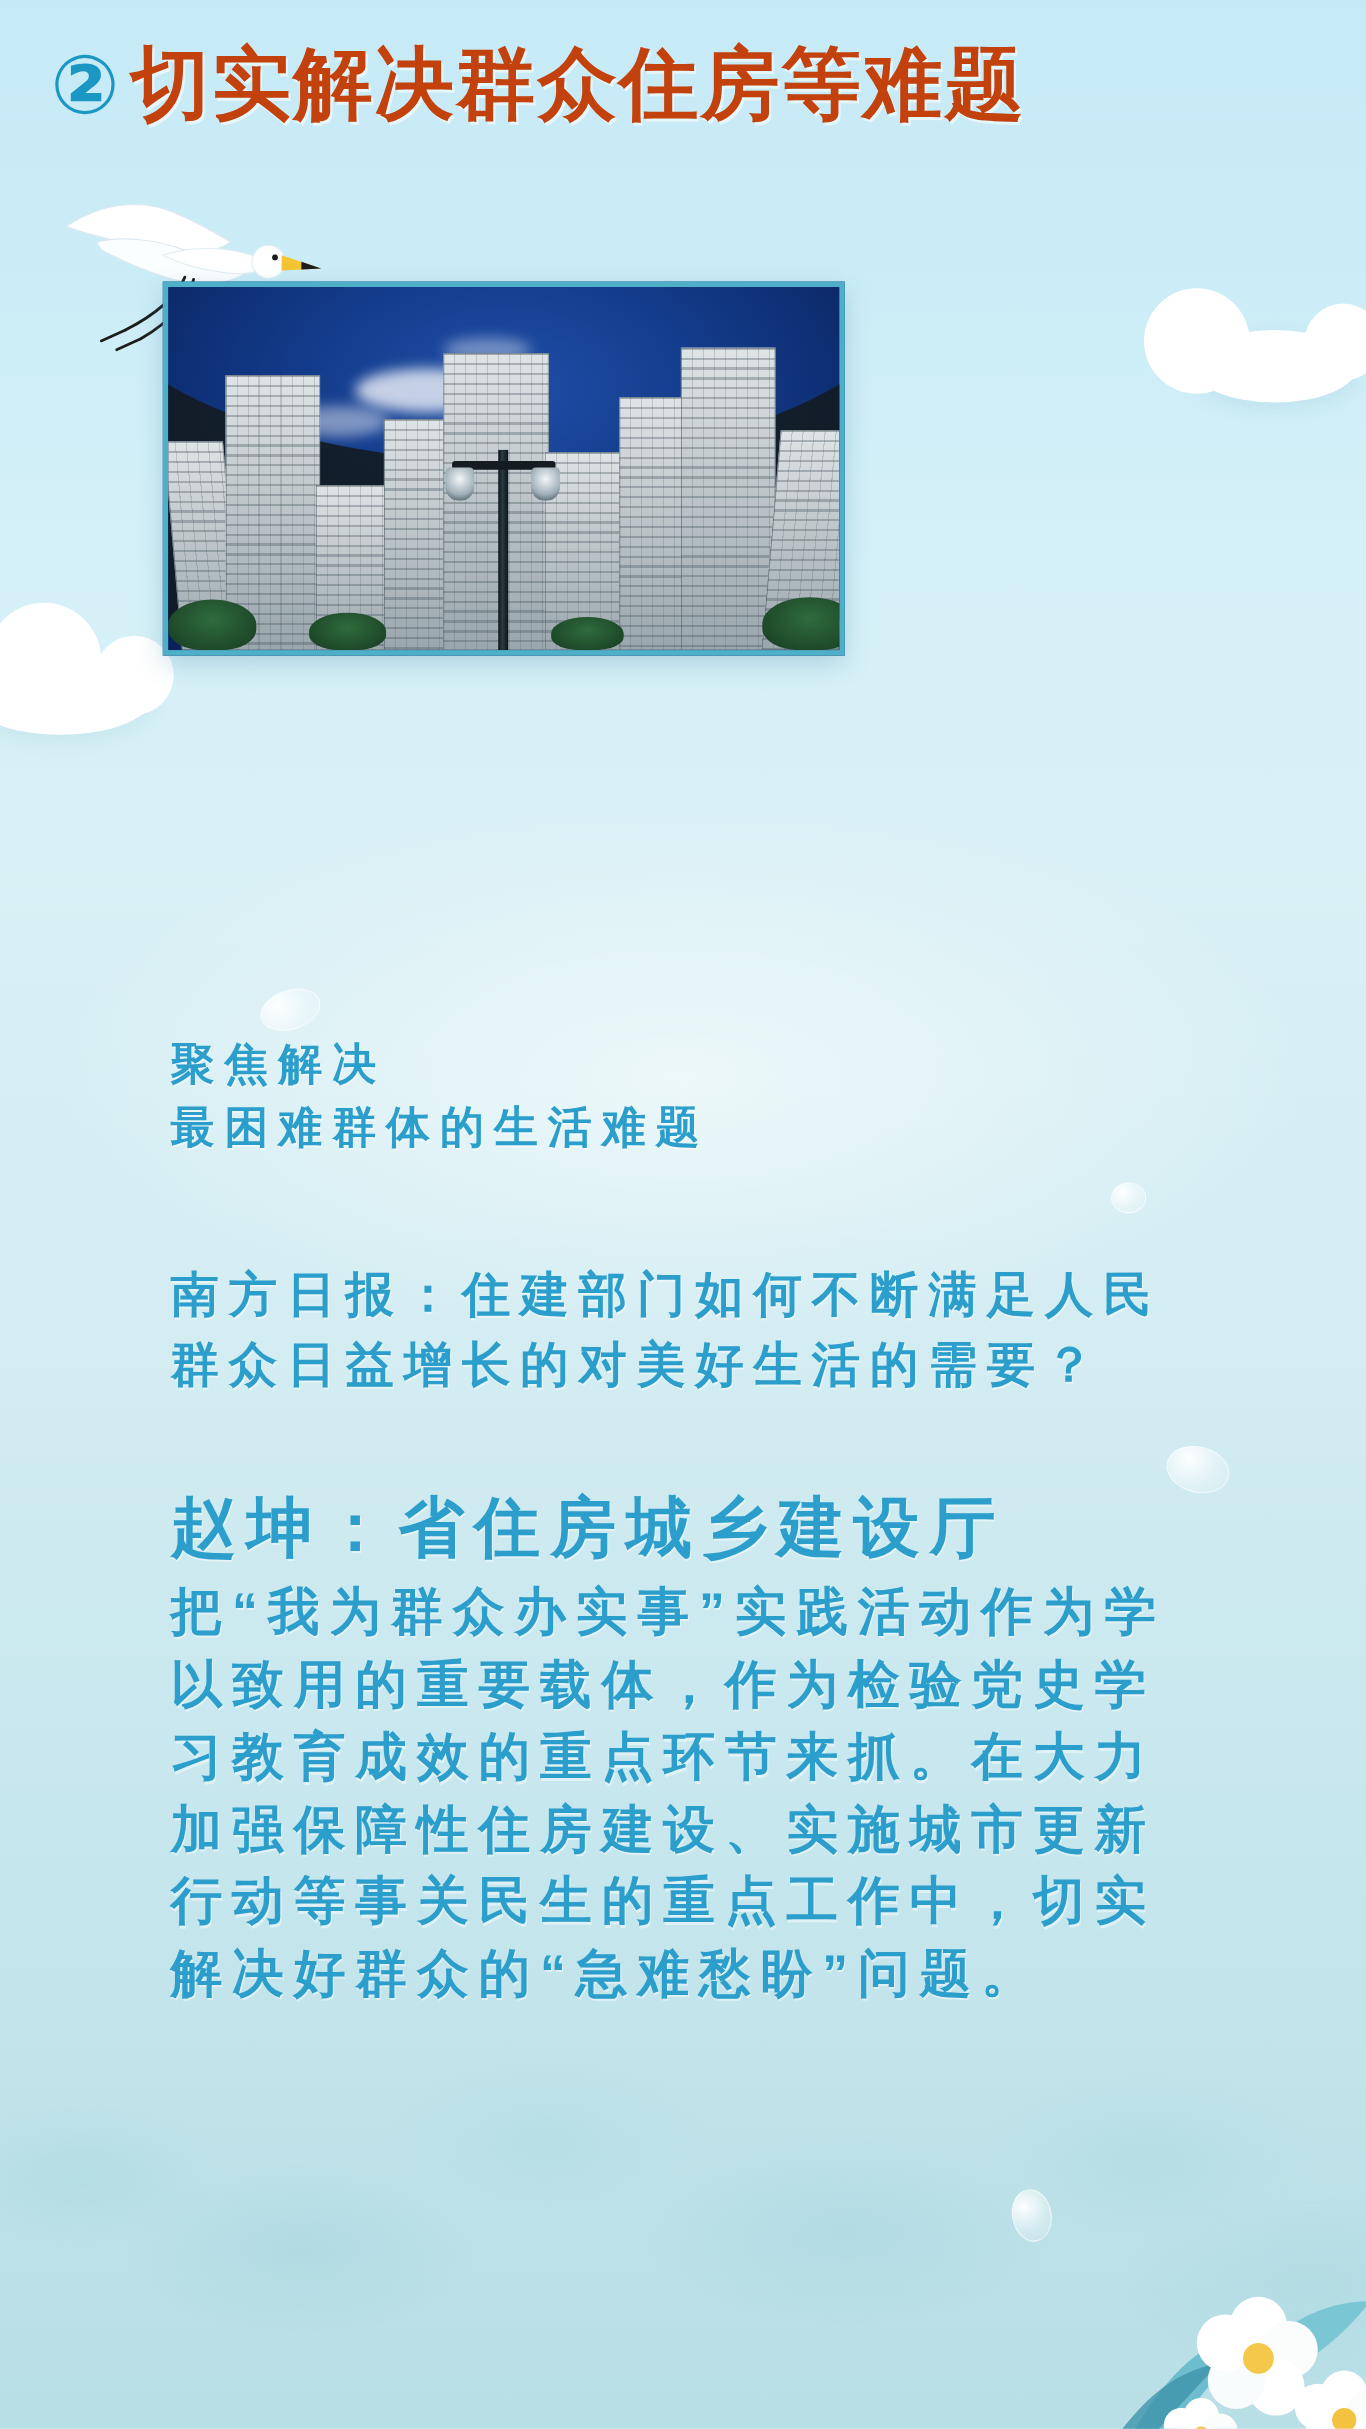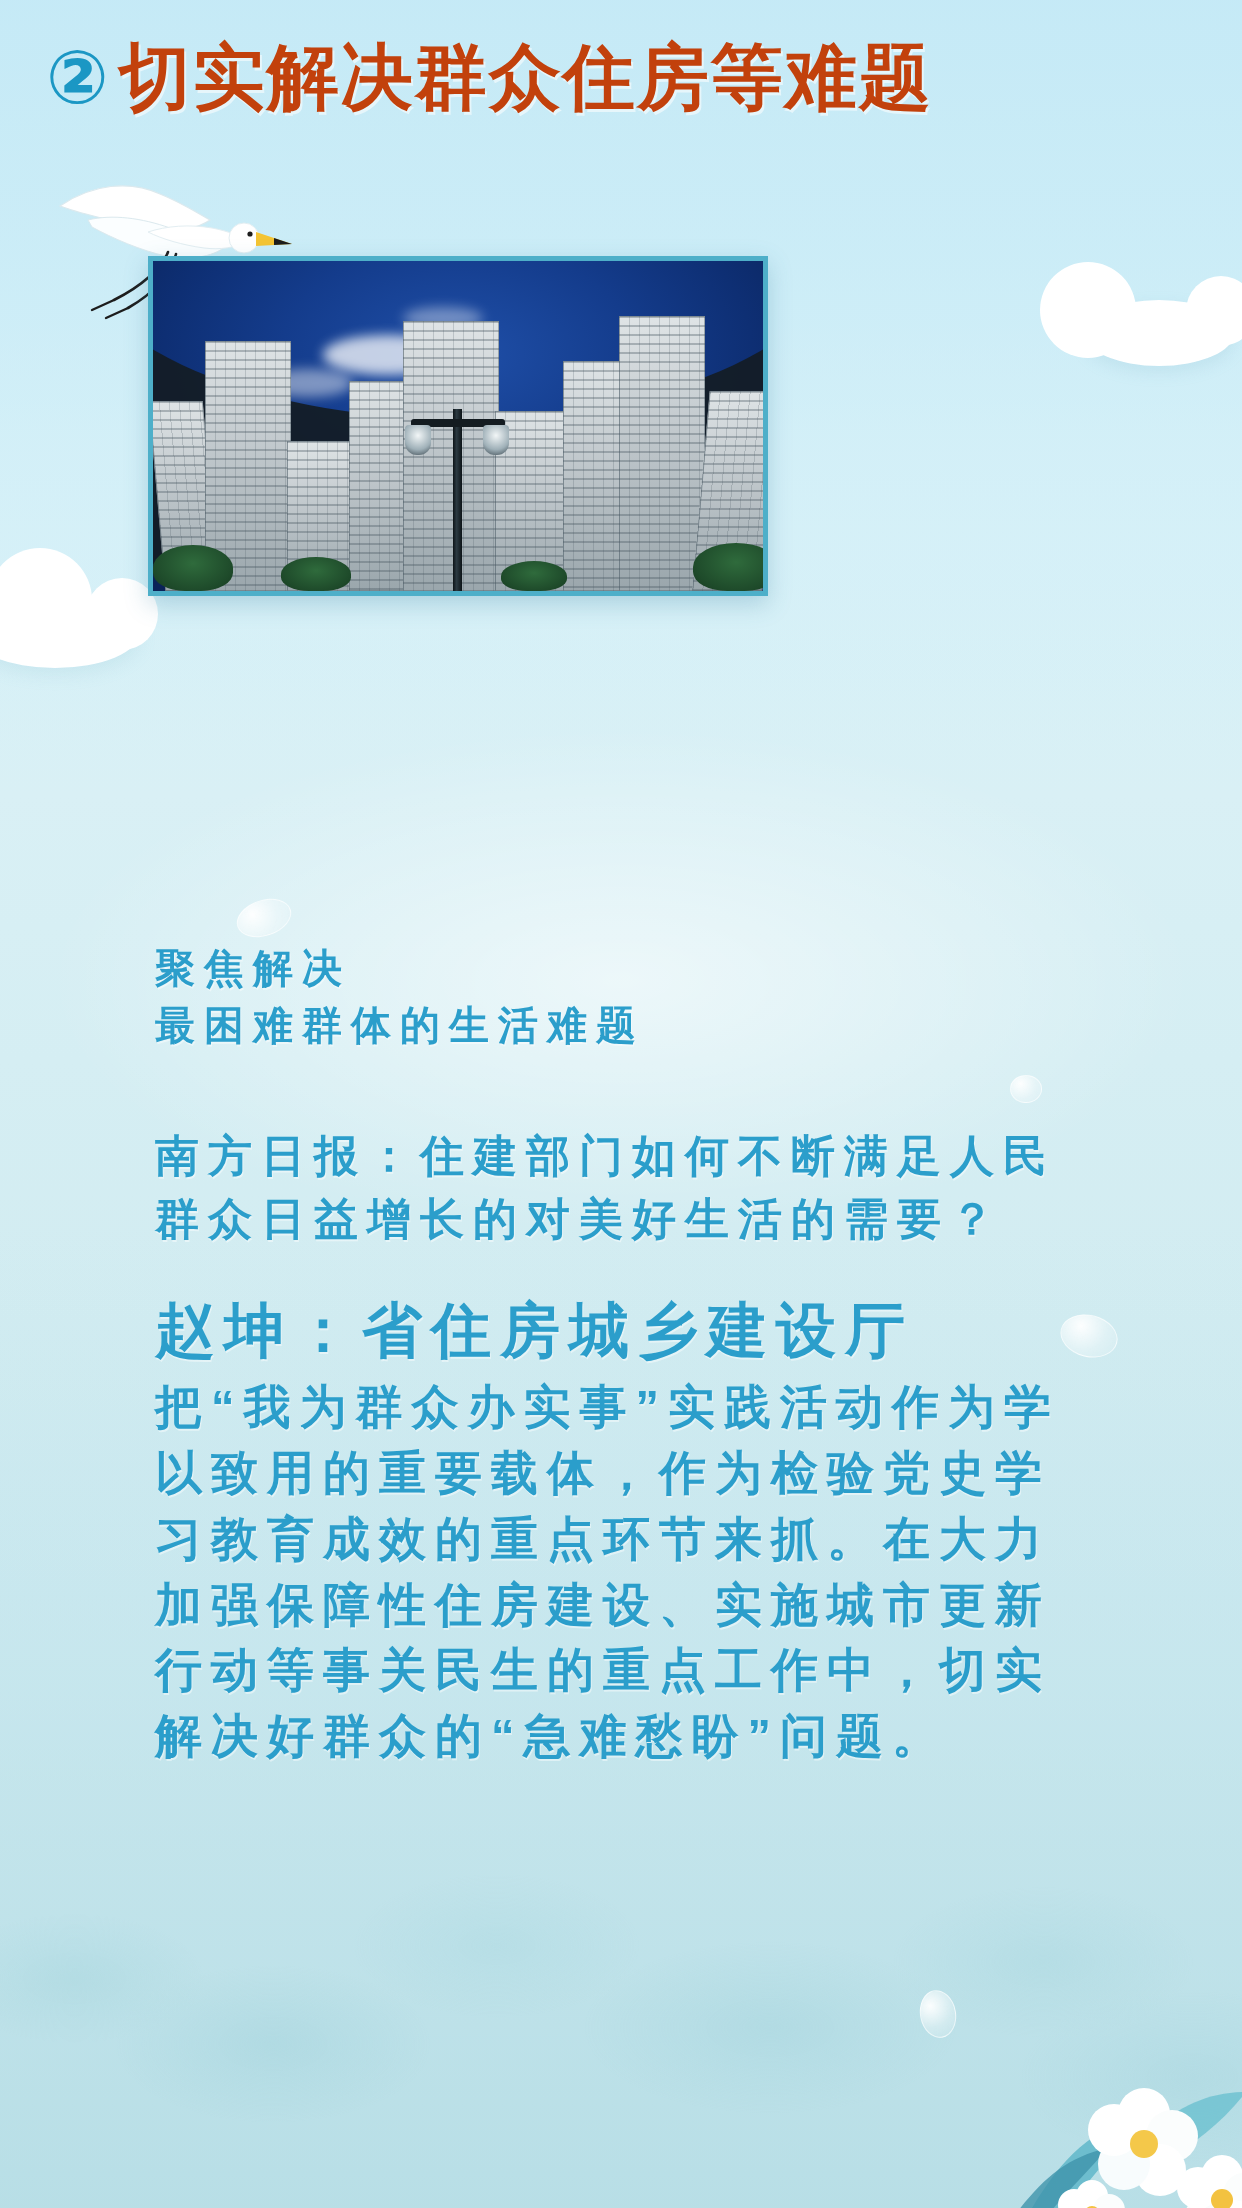--- a/index.html
+++ b/index.html
@@ -226,22 +226,22 @@
     left: 155px;
     top: 940px;
     width: 950px;
   }
   .para {
     color: #2b9ecb;
     font-weight: 700;
     letter-spacing: 9px;
     text-shadow: 1px 2px 0 rgba(255,255,255,.45);
   }
-  .p-lead { font-size: 40px; line-height: 1.42; margin-bottom: 70px; }
-  .p-q    { font-size: 44px; line-height: 1.45; margin-bottom: 36px; }
+  .p-lead { font-size: 40px; line-height: 1.42; margin-bottom: 92px; }
+  .p-q    { font-size: 44px; line-height: 1.45; margin-bottom: 72px; }
   .p-a-name { font-size: 60px; line-height: 1.45; }
   .p-a    { font-size: 47px; line-height: 1.40; }
 
   .flowers {
     position: absolute;
     right: -10px;
     bottom: -20px;
     width: 340px;
     height: 320px;
     pointer-events: none;

